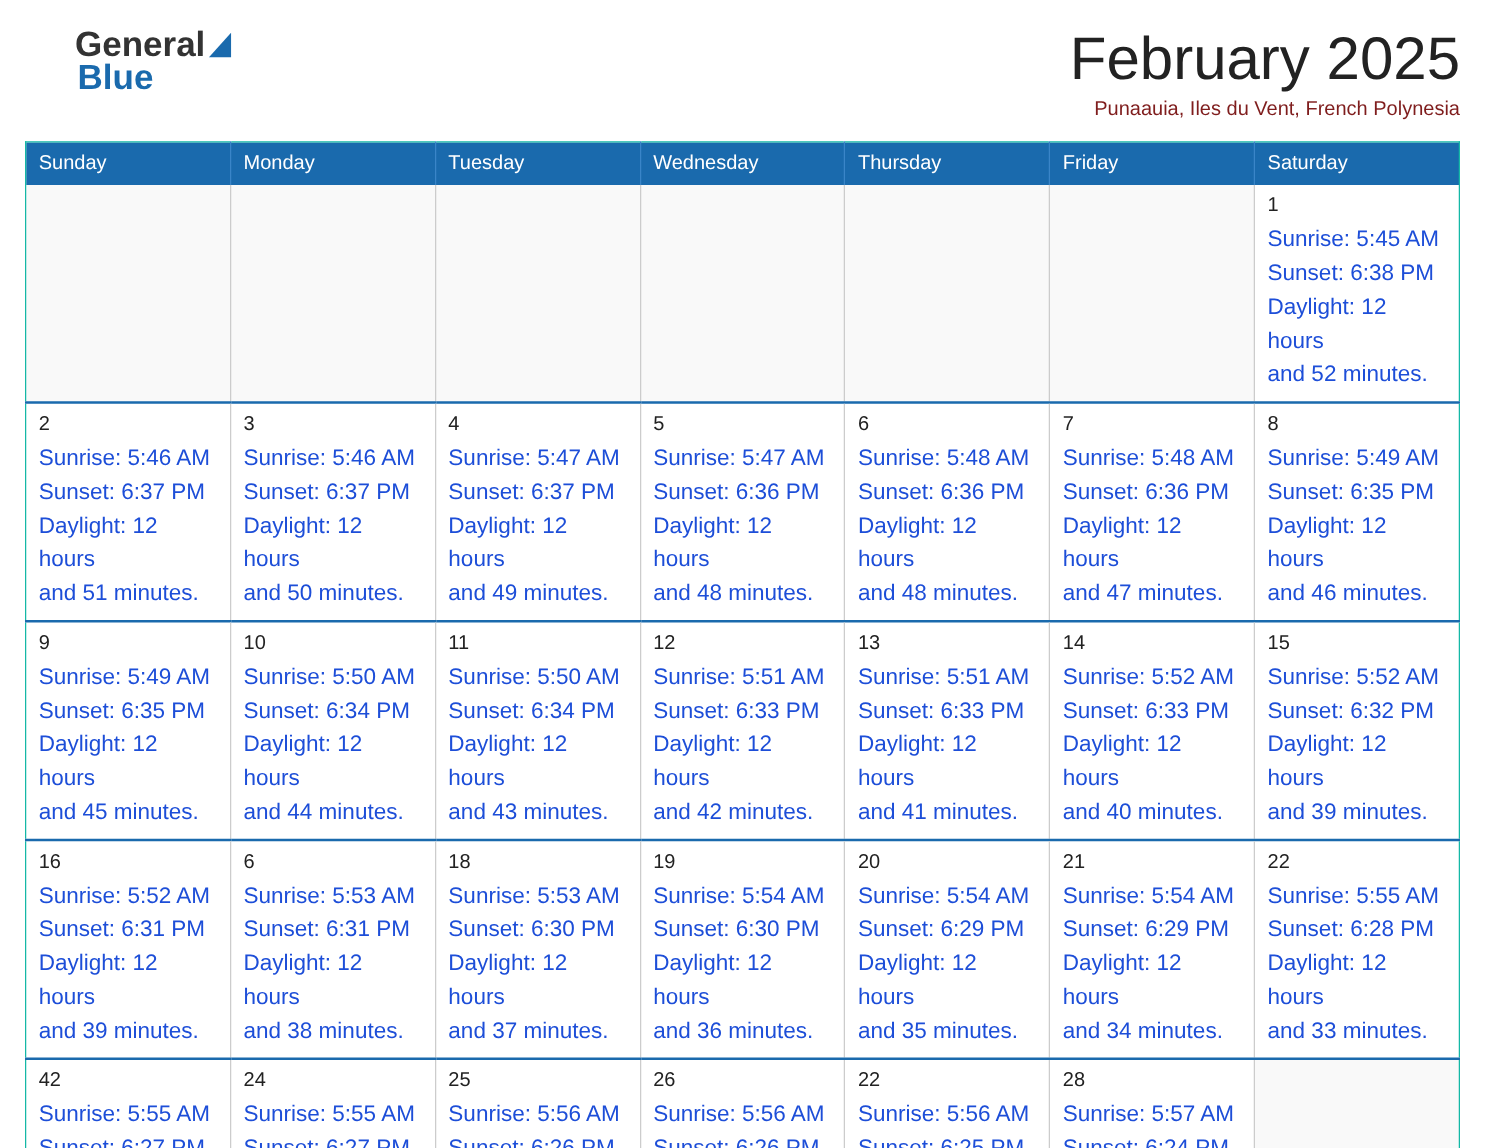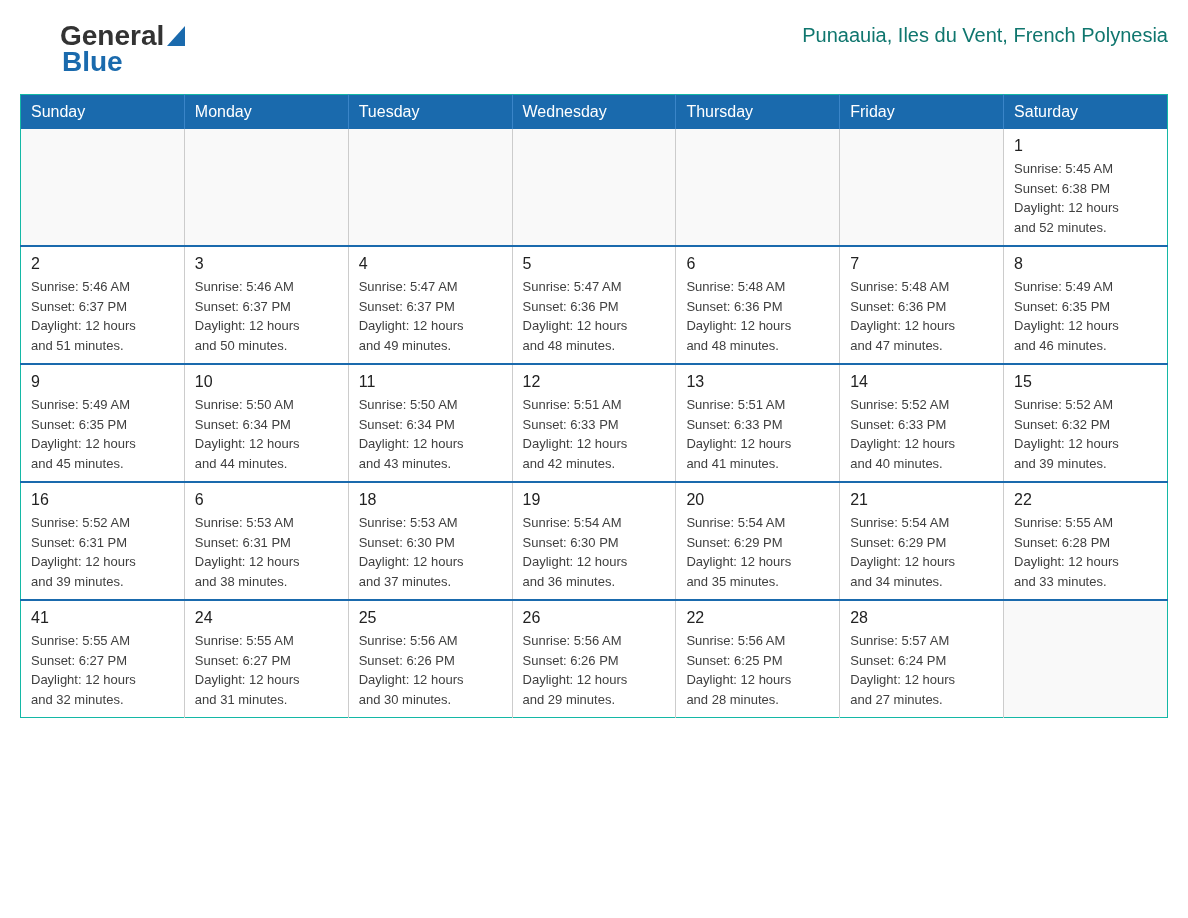--- a/index.html
+++ b/index.html
@@ -24,22 +24,22 @@
     }
     .title-area {
       text-align: right;
     }
     .month-title {
       font-size: 48px;
       font-weight: normal;
       color: #222;
     }
     .subtitle {
-      font-size: 20px;
-      color: #0f766e;
+      font-size: 16px;
+      color: #7f1d1d;
       margin-top: 4px;
     }
     .calendar {
       width: 100%;
       border-collapse: collapse;
       border: 1px solid #14b8a6;
     }
     .calendar thead tr th {
       background-color: #1a6aad;
       color: #fff;
@@ -69,22 +69,22 @@
       border-bottom: none;
     }
     .day-number {
       font-size: 16px;
       font-weight: normal;
       color: #222;
       display: block;
       margin-bottom: 4px;
     }
     .day-info {
-      font-size: 13px;
-      color: #404040;
+      font-size: 18px;
+      color: #1d4ed8;
       line-height: 1.5;
     }
     td.empty {
       background: #f9f9f9;
     }
     .logo-wrapper {
       display: flex;
       align-items: center;
       gap: 0px;
     }
@@ -98,20 +98,21 @@
       <span style="font-size:28px;font-weight:bold;color:#333;font-family:Arial,sans-serif;">General</span>
       <span style="display:inline-block;margin-left:3px;margin-top:4px;">
         <svg width="18" height="20" viewBox="0 0 18 20">
           <polygon points="0,20 18,20 18,0" fill="#1a6aad"></polygon>
         </svg>
       </span>
     </div>
     <div style="font-size:28px;font-weight:bold;color:#1a6aad;font-family:Arial,sans-serif;margin-top:-6px;padding-left:2px;">Blue</div>
   </div>
   <div class="title-area">
+    <div class="month-title">February 2025</div>
     <div class="subtitle">Punaauia, Iles du Vent, French Polynesia</div>
   </div>
 </div>
 
 <table class="calendar">
   <thead>
     <tr>
     <th>Sunday</th>
         <th>Monday</th>
         <th>Tuesday</th>
@@ -285,21 +286,21 @@
         <td>
           <span class="day-number">22</span>
           <div class="day-info" style="white-space: pre-line;">Sunrise: 5:55 AM
 Sunset: 6:28 PM
 Daylight: 12 hours
 and 33 minutes.</div>
         </td>
       </tr>
       <tr>
         <td>
-          <span class="day-number">41</span>
+          <span class="day-number">42</span>
           <div class="day-info" style="white-space: pre-line;">Sunrise: 5:55 AM
 Sunset: 6:27 PM
 Daylight: 12 hours
 and 32 minutes.</div>
         </td>
         <td>
           <span class="day-number">24</span>
           <div class="day-info" style="white-space: pre-line;">Sunrise: 5:55 AM
 Sunset: 6:27 PM
 Daylight: 12 hours

